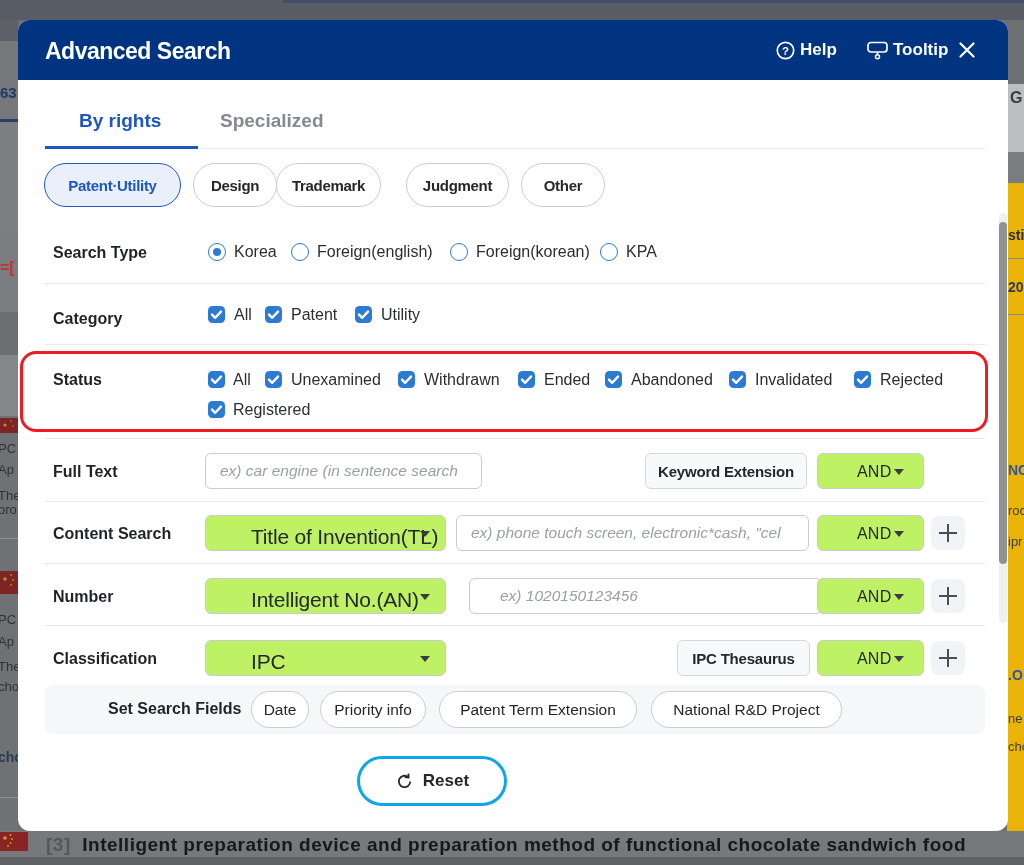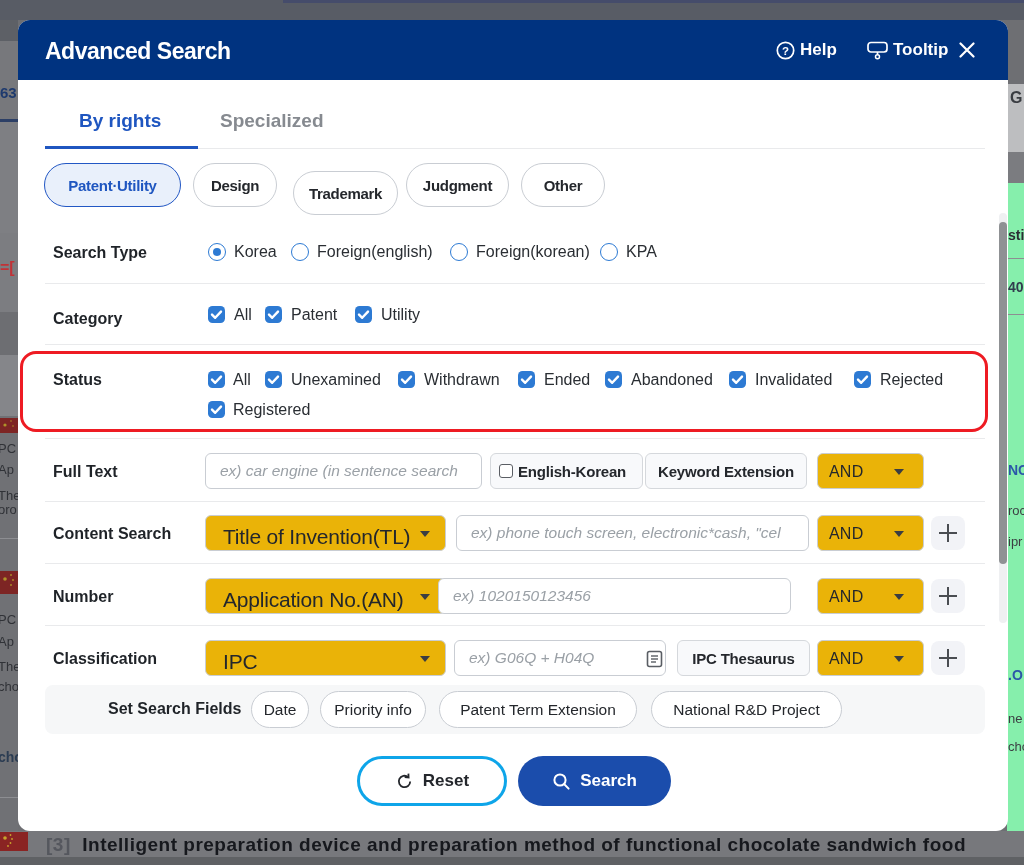--- a/index.html
+++ b/index.html
@@ -38,21 +38,21 @@
   
   .sep { left:27px; width:940px; height:1px; background:#e9eaec; }
   .rlabel { left:35px; font-size:16px; font-weight:bold; color:#1f2328; }
   .ck { width:17px; height:17px; border-radius:4.5px; background:#2d7ad3; }
   .ck svg { display:block; }
   .rd { width:18px; height:18px; border-radius:50%; border:1.5px solid #2d7ad3; background:#fff; }
   .rdot { position:absolute; left:3.5px; top:3.5px; width:8px; height:8px; border-radius:50%; background:#2d7ad3; }
   .clab { font-size:16px; color:#2a2e33; }
   .inp { height:36px; border:1px solid #c9cdd3; border-radius:6px; background:#fff; }
   .ph { font-size:15.5px; font-style:italic; color:#9aa0a6; white-space:nowrap; overflow:hidden; }
-  .selbox { height:36px; border:1px solid #c9cdd3; border-radius:6px; background:#eab308; }
+  .selbox { height:36px; border:1px solid #c9cdd3; border-radius:6px; background:#bef264;padding-left:28px; }
   .seltxt { font-size:21px; letter-spacing:-0.2px; color:#24272c; white-space:nowrap; }
   .caret { width:0; height:0; border-left:5.5px solid transparent; border-right:5.5px solid transparent; border-top:6px solid #3a3d42; }
   .lbtn { height:36px; border:1px solid #d5d8dc; border-radius:6px; background:#f8f9fb;
           display:flex; align-items:center; justify-content:center; font-size:15px; letter-spacing:-0.2px; font-weight:bold; color:#24272c; }
   .plus { width:34px; height:34px; border-radius:8px; background:#f2f3f7; }
   .redbox { left:2px; top:331px; width:968px; height:81px; border:3px solid #ee1b23; border-radius:16px; }
   .setbar { left:27px; top:665px; width:940px; height:49px; background:#f6f7f8; border-radius:8px; }
   .spill { top:671px; height:37px; border:1px solid #c9cdd3; border-radius:19px; background:#fff;
            display:flex; align-items:center; justify-content:center; font-size:15.5px; color:#24272c; }
   
@@ -116,24 +116,24 @@
   <div class="abs ltxt" style="left:-2px; top:263px;">cho</div>
   <div class="abs" style="left:-2px; top:333px; font-size:14px; font-weight:bold; color:#2b3c52;">cho</div>
   <div class="abs" style="left:0; top:381px; width:18px; height:1px; background:#8d8e92;"></div>
 </div>
 
 <div class="abs rsl" style="top:20px; height:64px; background:#6e6f73;"></div>
 <div class="abs rsl" style="top:84px; height:68px; background:#bdbec0;">
   <div class="abs" style="left:3px; top:5px; font-size:16px; font-weight:bold; color:#3a3d42;">G</div>
 </div>
 <div class="abs rsl" style="top:152px; height:31px; background:#7b7c80;"></div>
-<div class="abs rsl" style="top:183px; height:648px; background:#86efac;">
+<div class="abs rsl" style="top:183px; height:648px; background:#eab308;">
   <div class="abs" style="left:1px; top:44px; font-size:14px; font-weight:bold; color:#2b2e34;">sti</div>
   <div class="abs" style="left:0; top:75px; width:17px; height:1px; background:#8d8e92;"></div>
-  <div class="abs" style="left:1px; top:96px; font-size:14px; font-weight:bold; color:#323c4e;">40</div>
+  <div class="abs" style="left:1px; top:96px; font-size:14px; font-weight:bold; color:#323c4e;">20</div>
   <div class="abs" style="left:0; top:131px; width:17px; height:1px; background:#8d8e92;"></div>
   <div class="abs" style="left:1px; top:279px; font-size:14px; font-weight:bold; color:#2b57a8;">NC</div>
   <div class="abs rtxt" style="left:1px; top:320px;">roc</div>
   <div class="abs rtxt" style="left:1px; top:351px;">ipr</div>
   <div class="abs" style="left:1px; top:484px; font-size:14px; font-weight:bold; color:#2b57a8;">.O</div>
   <div class="abs rtxt" style="left:1px; top:528px;">ne</div>
   <div class="abs rtxt" style="left:1px; top:556px;">cho</div>
 </div>
 
 <div class="abs modal">
@@ -160,21 +160,21 @@
       </svg>
   </div>
 
   <div class="abs tab1">By rights</div>
   <div class="abs tab2">Specialized</div>
   <div class="abs tabline"></div>
   <div class="abs tabact"></div>
 
   <div class="abs pill pillact" style="left:26px; width:137px;">Patent·Utility</div>
   <div class="abs pill" style="left:175px; width:84px;">Design</div>
-  <div class="abs pill" style="left:275px; width:105px;margin-top:8px;">Trademark</div>
+  <div class="abs pill" style="left:258px; width:105px;">Trademark</div>
   <div class="abs pill" style="left:388px; width:103px;">Judgment</div>
   <div class="abs pill" style="left:503px; width:84px;">Other</div>
 
   <div class="abs rlabel" style="top:224px;">Search Type</div>
   <div class="abs rd" style="left:190px; top:223px;">
       <div class="rdot"></div>
     </div>
   <div class="abs clab" style="left:216px; top:223px;">Korea</div>
   <div class="abs rd" style="left:273px; top:223px;"></div>
   <div class="abs clab" style="left:299px; top:223px;">Foreign(english)</div>
@@ -254,21 +254,20 @@
         <path d="M4 8.6 L7.2 11.8 L13 5.6" fill="none" stroke="#fff" stroke-width="2.4" stroke-linecap="round" stroke-linejoin="round"></path>
       </svg>
     </div>
   <div class="abs clab" style="left:215px; top:381px;">Registered</div>
   <div class="abs sep" style="top:418px;"></div>
 
   <div class="abs rlabel" style="top:443px;">Full Text</div>
   <div class="abs inp" style="left:187px; top:433px; width:277px;">
       <div class="ph" style="padding:8px 0 0 14px;">ex) car engine (in sentence search</div>
     </div>
-  <div class="abs lbtn" style="left:472px; top:433px; width:153px; gap:5px; justify-content:flex-start; padding-left:8px;"><span style="width:14px;height:14px;border:1.5px solid #5a5e64;border-radius:3px;background:#fff;display:inline-block;flex:none;"></span>English-Korean</div>
   <div class="abs lbtn" style="left:627px; top:433px; width:162px;">Keyword Extension</div>
   <div class="abs selbox" style="left:799px; top:433px; width:107px;">
       <div class="seltxt" style="padding:9px 0 0 11px; font-size:16px; letter-spacing:0.2px;">AND</div>
       <div class="abs caret" style="left:76px; top:15px;"></div>
     </div>
   <div class="abs sep" style="top:481px;"></div>
 
   <div class="abs rlabel" style="top:505px;">Content Search</div>
   <div class="abs selbox" style="left:187px; top:495px; width:241px;">
       <div class="seltxt" style="padding:9px 0 0 17px;">Title of Invention(TL)</div>
@@ -281,49 +280,40 @@
       <div class="seltxt" style="padding:9px 0 0 11px; font-size:16px; letter-spacing:0.2px;">AND</div>
       <div class="abs caret" style="left:76px; top:15px;"></div>
     </div>
   <div class="abs plus" style="left:913px; top:496px;"><svg width="34" height="34" viewBox="0 0 34 34">
         <path d="M17 8 V26 M8 17 H26" stroke="#4a4d52" stroke-width="2"></path>
       </svg></div>
   <div class="abs sep" style="top:543px;"></div>
 
   <div class="abs rlabel" style="top:568px;">Number</div>
   <div class="abs selbox" style="left:187px; top:558px; width:241px;">
-      <div class="seltxt" style="padding:9px 0 0 17px;">Application No.(AN)</div>
+      <div class="seltxt" style="padding:9px 0 0 17px;">Intelligent No.(AN)</div>
       <div class="abs caret" style="left:214px; top:15px;"></div>
     </div>
-  <div class="abs inp" style="left:420px; top:558px; width:353px;">
+  <div class="abs inp" style="left:451px; top:558px; width:353px;padding-left:16px;">
       <div class="ph" style="padding:8px 0 0 14px;">ex) 1020150123456</div>
     </div>
   <div class="abs selbox" style="left:799px; top:558px; width:107px;">
       <div class="seltxt" style="padding:9px 0 0 11px; font-size:16px; letter-spacing:0.2px;">AND</div>
       <div class="abs caret" style="left:76px; top:15px;"></div>
     </div>
   <div class="abs plus" style="left:913px; top:559px;"><svg width="34" height="34" viewBox="0 0 34 34">
         <path d="M17 8 V26 M8 17 H26" stroke="#4a4d52" stroke-width="2"></path>
       </svg></div>
   <div class="abs sep" style="top:605px;"></div>
 
   <div class="abs rlabel" style="top:630px;">Classification</div>
   <div class="abs selbox" style="left:187px; top:620px; width:241px;">
       <div class="seltxt" style="padding:9px 0 0 17px;">IPC</div>
       <div class="abs caret" style="left:214px; top:15px;"></div>
     </div>
-  <div class="abs inp" style="left:436px; top:620px; width:212px;">
-      <div class="ph" style="padding:8px 0 0 14px; width:170px;">ex) G06Q + H04Q</div>
-    <svg class="abs" style="left:191px; top:9px;" width="17" height="18" viewBox="0 0 17 18">
-        <rect x="1.5" y="1.5" width="14" height="15" rx="2" fill="none" stroke="#5a5e64" stroke-width="1.6"></rect>
-        <line x1="5" y1="6" x2="12" y2="6" stroke="#5a5e64" stroke-width="1.4"></line>
-        <line x1="5" y1="9" x2="12" y2="9" stroke="#5a5e64" stroke-width="1.4"></line>
-        <line x1="5" y1="12" x2="10" y2="12" stroke="#5a5e64" stroke-width="1.4"></line>
-      </svg>
-  </div>
   <div class="abs lbtn" style="left:659px; top:620px; width:133px;">IPC Thesaurus</div>
   <div class="abs selbox" style="left:799px; top:620px; width:107px;">
       <div class="seltxt" style="padding:9px 0 0 11px; font-size:16px; letter-spacing:0.2px;">AND</div>
       <div class="abs caret" style="left:76px; top:15px;"></div>
     </div>
   <div class="abs plus" style="left:913px; top:621px;"><svg width="34" height="34" viewBox="0 0 34 34">
         <path d="M17 8 V26 M8 17 H26" stroke="#4a4d52" stroke-width="2"></path>
       </svg></div>
 
   <div class="abs setbar"></div>
@@ -333,23 +323,16 @@
   <div class="abs spill" style="left:302px; width:106px;">Priority info</div>
   <div class="abs spill" style="left:633px; width:191px;">National R&amp;D Project</div>
 
   <div class="abs breset">
     <svg width="19" height="19" viewBox="0 0 19 19">
         <path d="M15.2 9.5 a5.7 5.7 0 1 1 -2.1 -4.45" fill="none" stroke="#24272c" stroke-width="1.8"></path>
         <path d="M13.4 1.6 L13.6 5.6 L9.7 5.2" fill="none" stroke="#24272c" stroke-width="1.8"></path>
       </svg>
     Reset
   </div>
-  <div class="abs bsearch">
-    <svg width="19" height="19" viewBox="0 0 19 19">
-        <circle cx="8" cy="8" r="5.6" fill="none" stroke="#fff" stroke-width="2"></circle>
-        <line x1="12.3" y1="12.3" x2="16.6" y2="16.6" stroke="#fff" stroke-width="2" stroke-linecap="round"></line>
-      </svg>
-    Search
-  </div>
 
   <div class="abs sbtrack"></div>
   <div class="abs sbthumb"></div>
 </div>
 
 </body></html>

